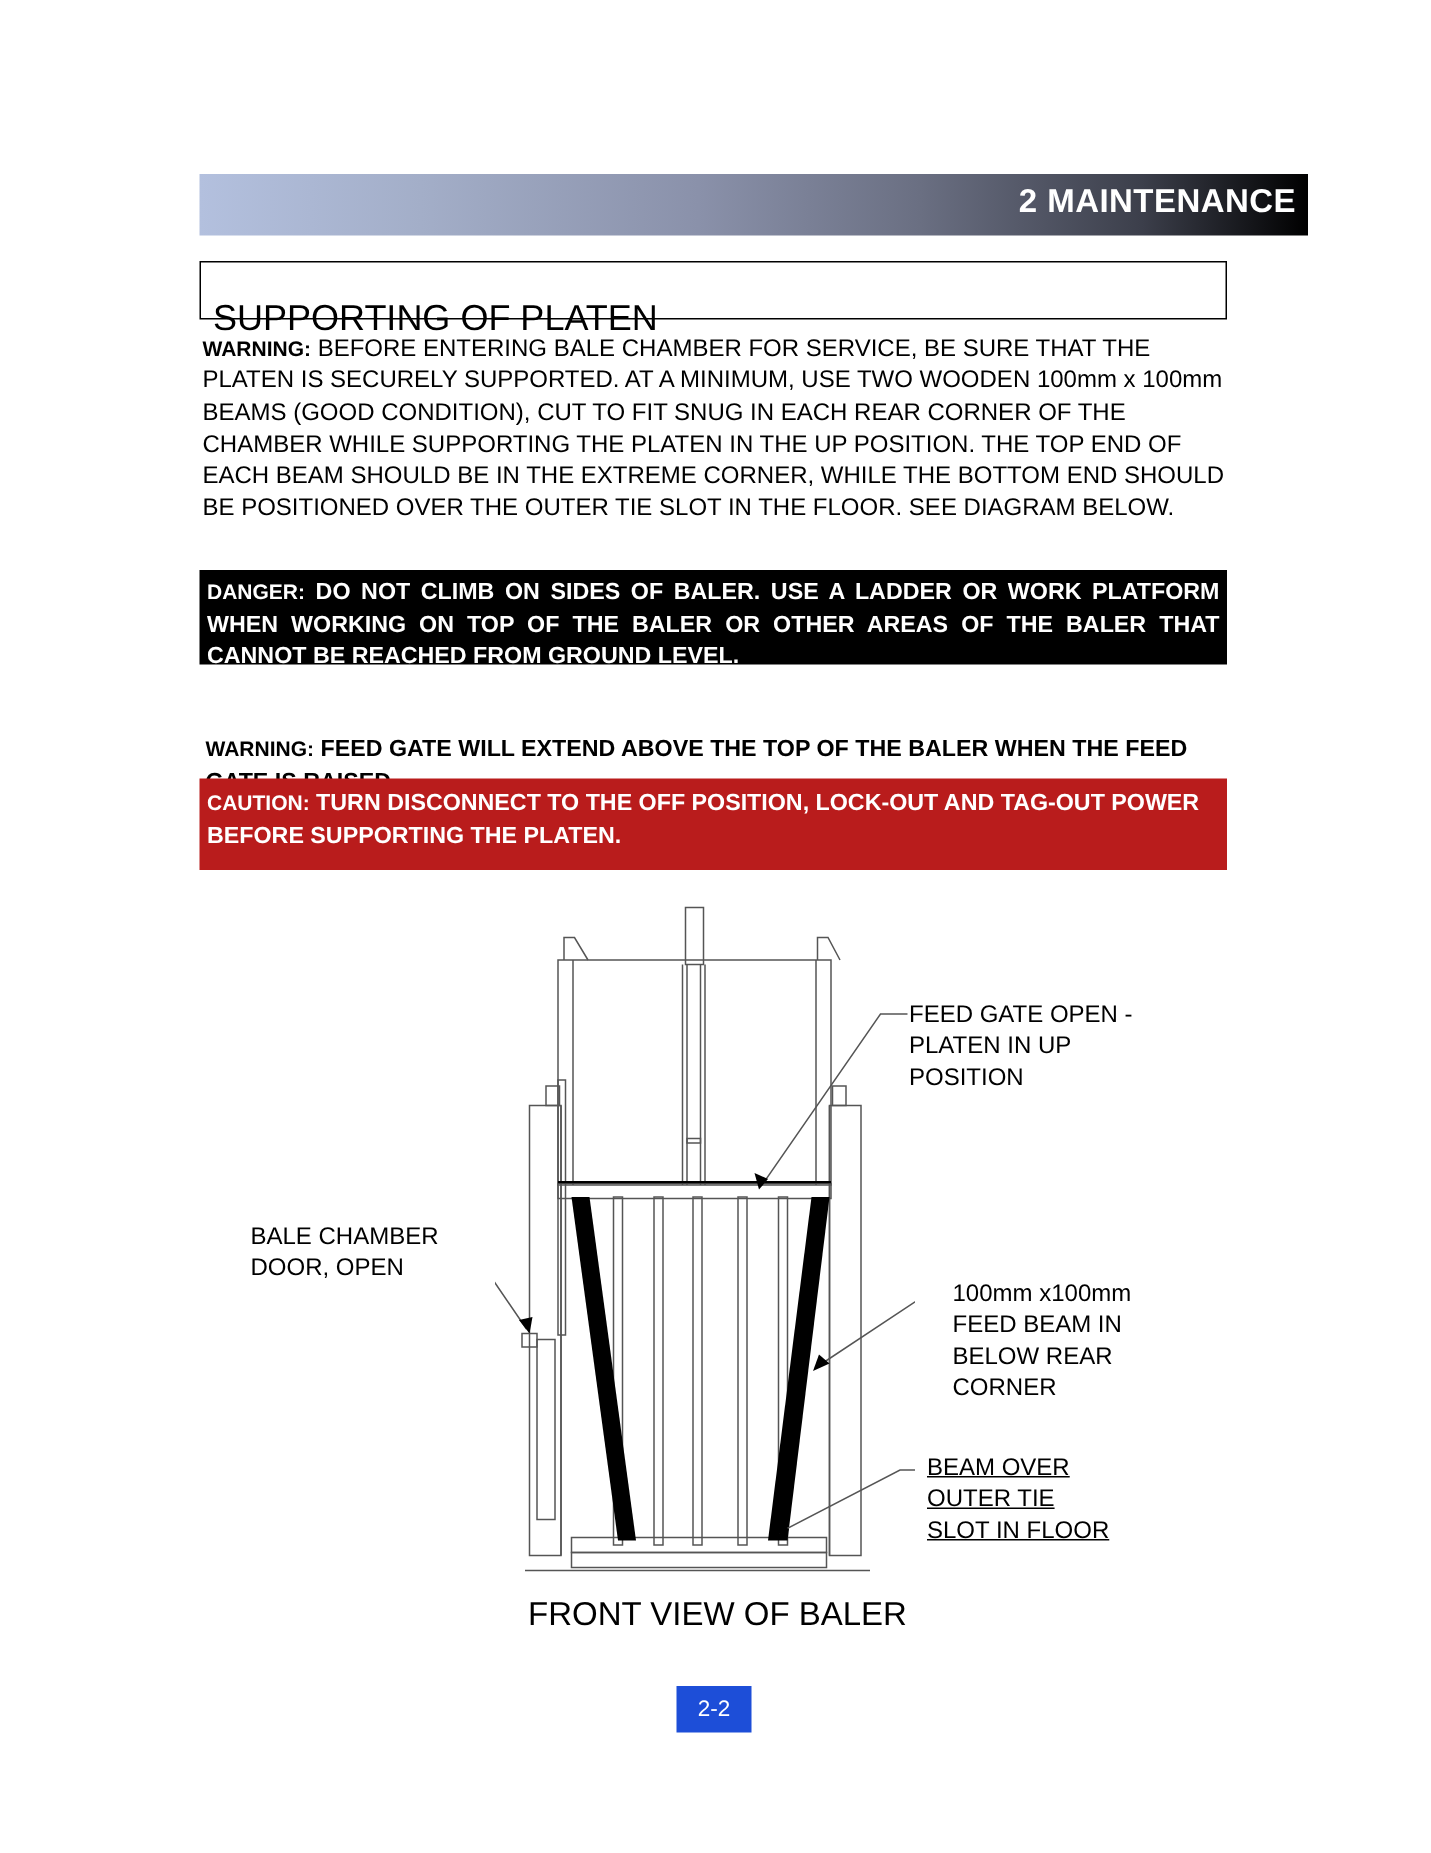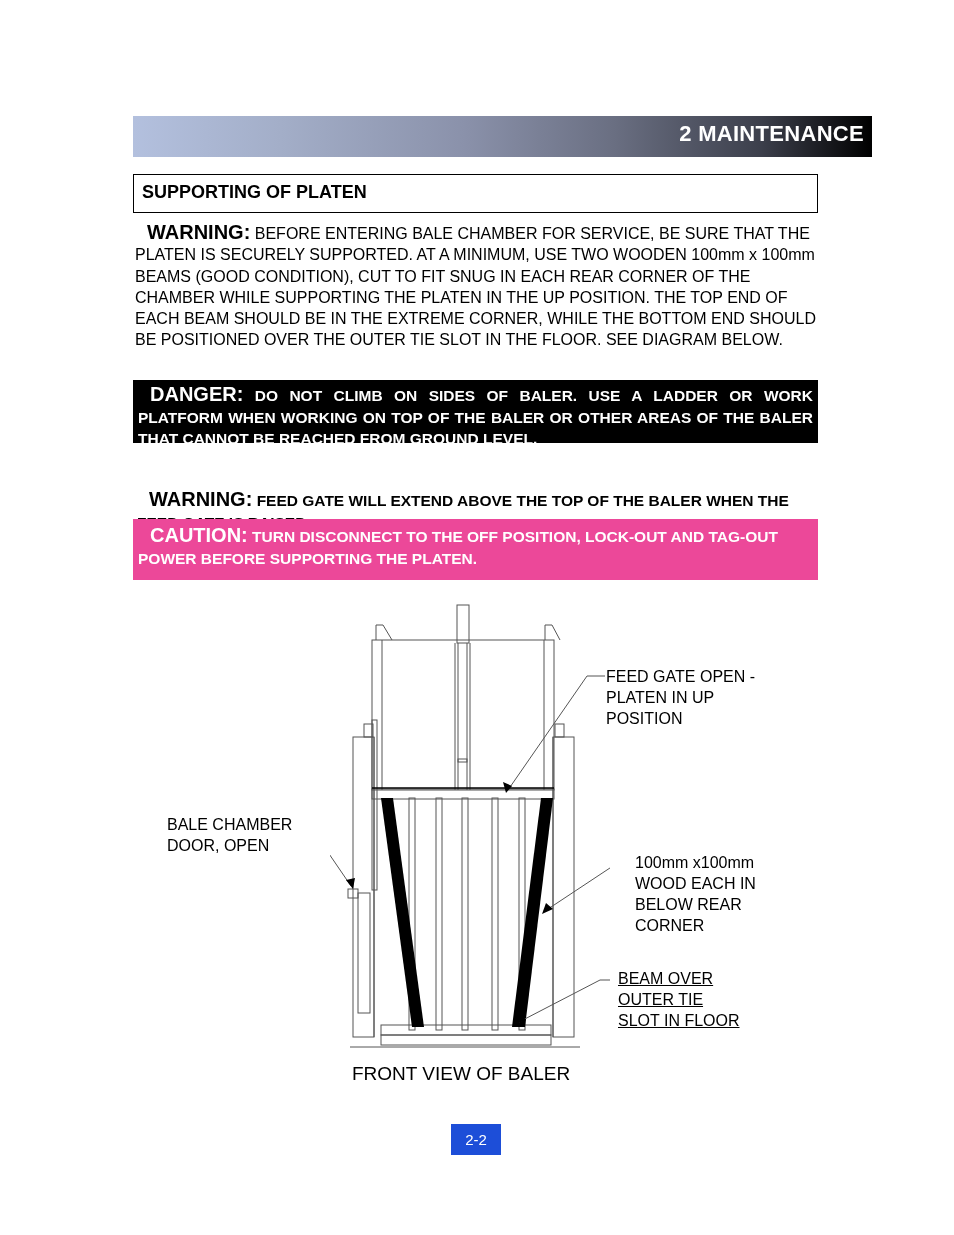--- a/index.html
+++ b/index.html
@@ -4,37 +4,37 @@
 <style>
   html, body { margin: 0; padding: 0; background: #ffffff; }
   body { width: 954px; height: 1235px; position: relative; overflow: hidden;
          font-family: "Liberation Sans", sans-serif; color: #000; }
   .header-bar { position: absolute; left: 133px; top: 116px; width: 739px; height: 41px;
     background: linear-gradient(to right, #b3c0de 0%, #a3aec8 20%, #8a91aa 45%, #6a6f82 65%, #3c3f4b 85%, #000000 100%); }
   .header-title { position: absolute; right: 8px; top: 5px; color: #fff; font-weight: bold;
     font-size: 22px; letter-spacing: 0.3px; }
   .section-box { position: absolute; left: 133px; top: 174px; width: 683px; height: 37px;
     border: 1px solid #000; }
-  .section-title { position: absolute; left: 8px; top: 7px; font-size: 18px; font-weight: bold; }
+  .section-title { position: absolute; left: 8px; top: 24px; font-size: 24px; font-weight: normal; }
   .warning1 { position: absolute; left: 135px; top: 222px; width: 685px; font-size: 16px;
     line-height: 21.3px; }
-  .label-bold { font-weight: bold; font-size: 20px; margin-left: 12px; }
+  .label-bold { font-weight: bold; font-size: 14px; }
   .danger-box { position: absolute; left: 133px; top: 380px; width: 685px; height: 63px;
     background: #000; color: #fff; }
   .danger-text { position: absolute; left: 5px; top: 4px; right: 5px; font-size: 15.5px; font-weight: bold;
     line-height: 21.5px; text-align: justify; }
   .warning2 { position: absolute; left: 137px; top: 488px; width: 660px; font-size: 15.5px;
     font-weight: bold; line-height: 22px; }
   .caution-box { position: absolute; left: 133px; top: 519px; width: 685px; height: 61px;
-    background: #ec4899; color: #fff; }
+    background: #b91c1c; color: #fff; }
   .caution-text { position: absolute; left: 5px; top: 5px; right: 4px; font-size: 15.5px; font-weight: bold;
     line-height: 22px; }
   .diagram { position: absolute; left: 330px; top: 598px; width: 280px; height: 460px; }
   .callout { position: absolute; font-size: 16px; line-height: 21px; }
-  .caption { position: absolute; left: 352px; top: 1063px; font-size: 19px; }
+  .caption { position: absolute; left: 352px; top: 1063px; font-size: 22px; }
   .page-num { position: absolute; left: 451px; top: 1124px; width: 50px; height: 31px;
     background: #1d4ed8; color: #fff; font-size: 15px; text-align: center; line-height: 31px; }
 </style>
 </head>
 <body>
 
 <div class="header-bar">
   <span class="header-title">2  MAINTENANCE</span>
 </div>
 
@@ -122,21 +122,21 @@
   <div>POSITION</div>
 </div>
 
 <div class="callout" style="left:167px; top:814px;">
   <div>BALE CHAMBER</div>
   <div>DOOR, OPEN</div>
 </div>
 
 <div class="callout" style="left:635px; top:852px;">
   <div>100mm x100mm</div>
-  <div>WOOD EACH IN</div>
+  <div>FEED BEAM IN</div>
   <div>BELOW REAR</div>
   <div>CORNER</div>
 </div>
 
 <div class="callout" style="left:618px; top:968px;text-decoration:underline;">
   <div>BEAM OVER</div>
   <div>OUTER TIE</div>
   <div>SLOT IN FLOOR</div>
 </div>
 

